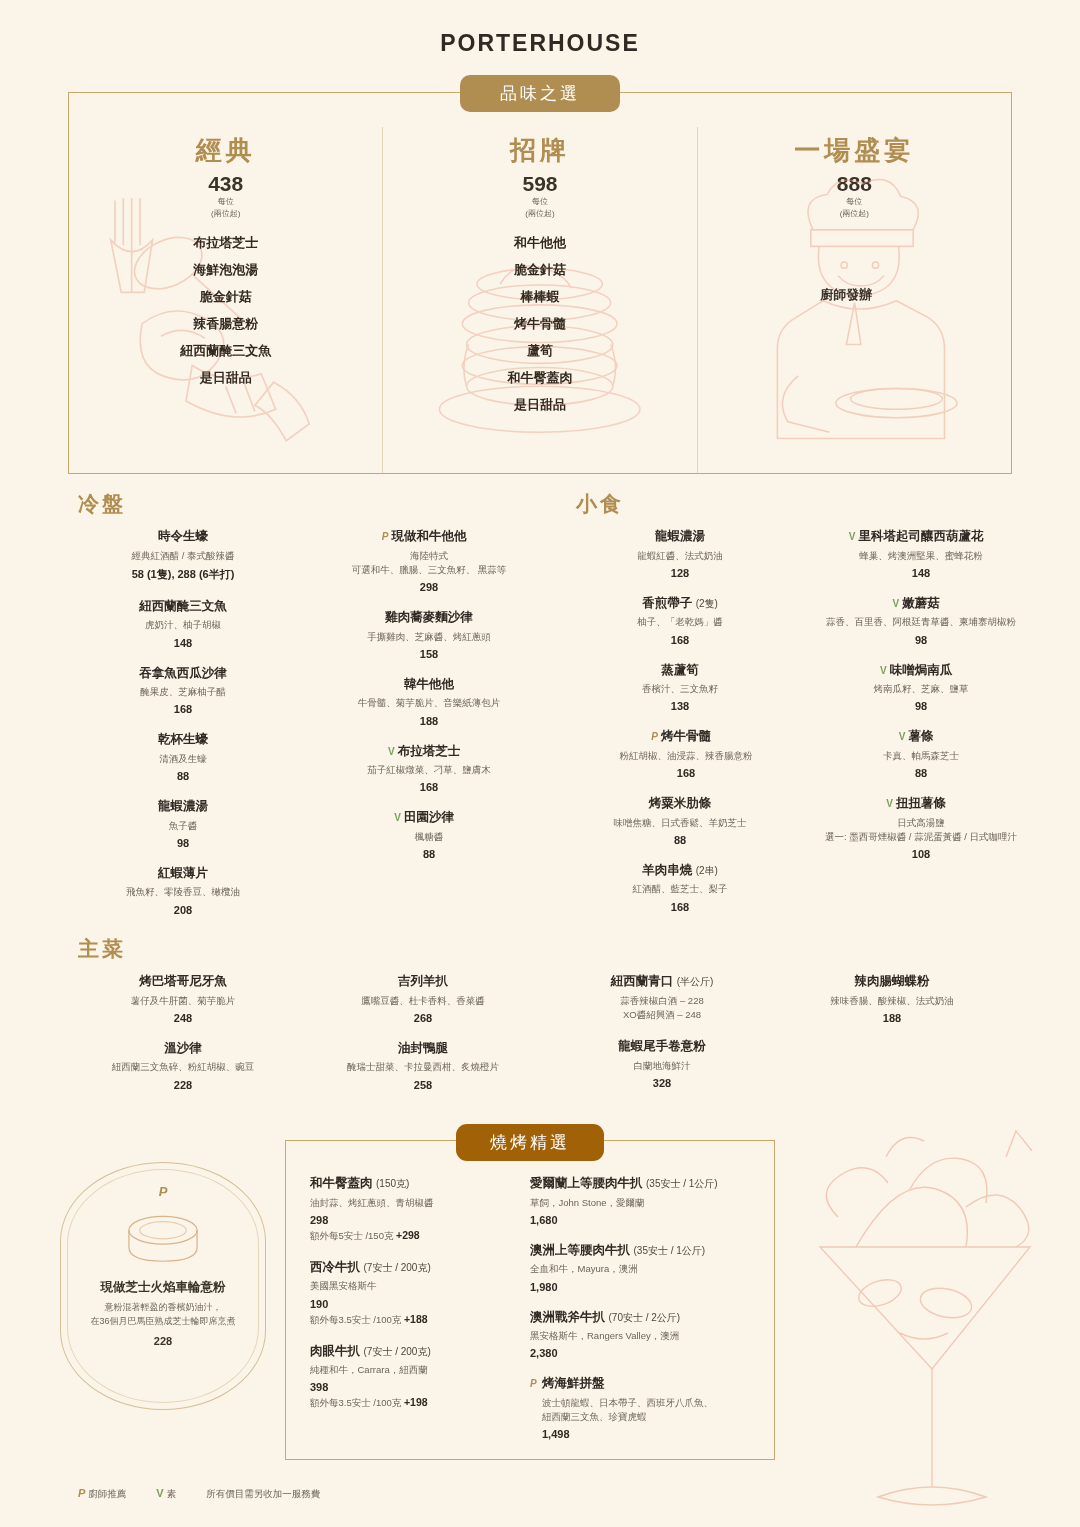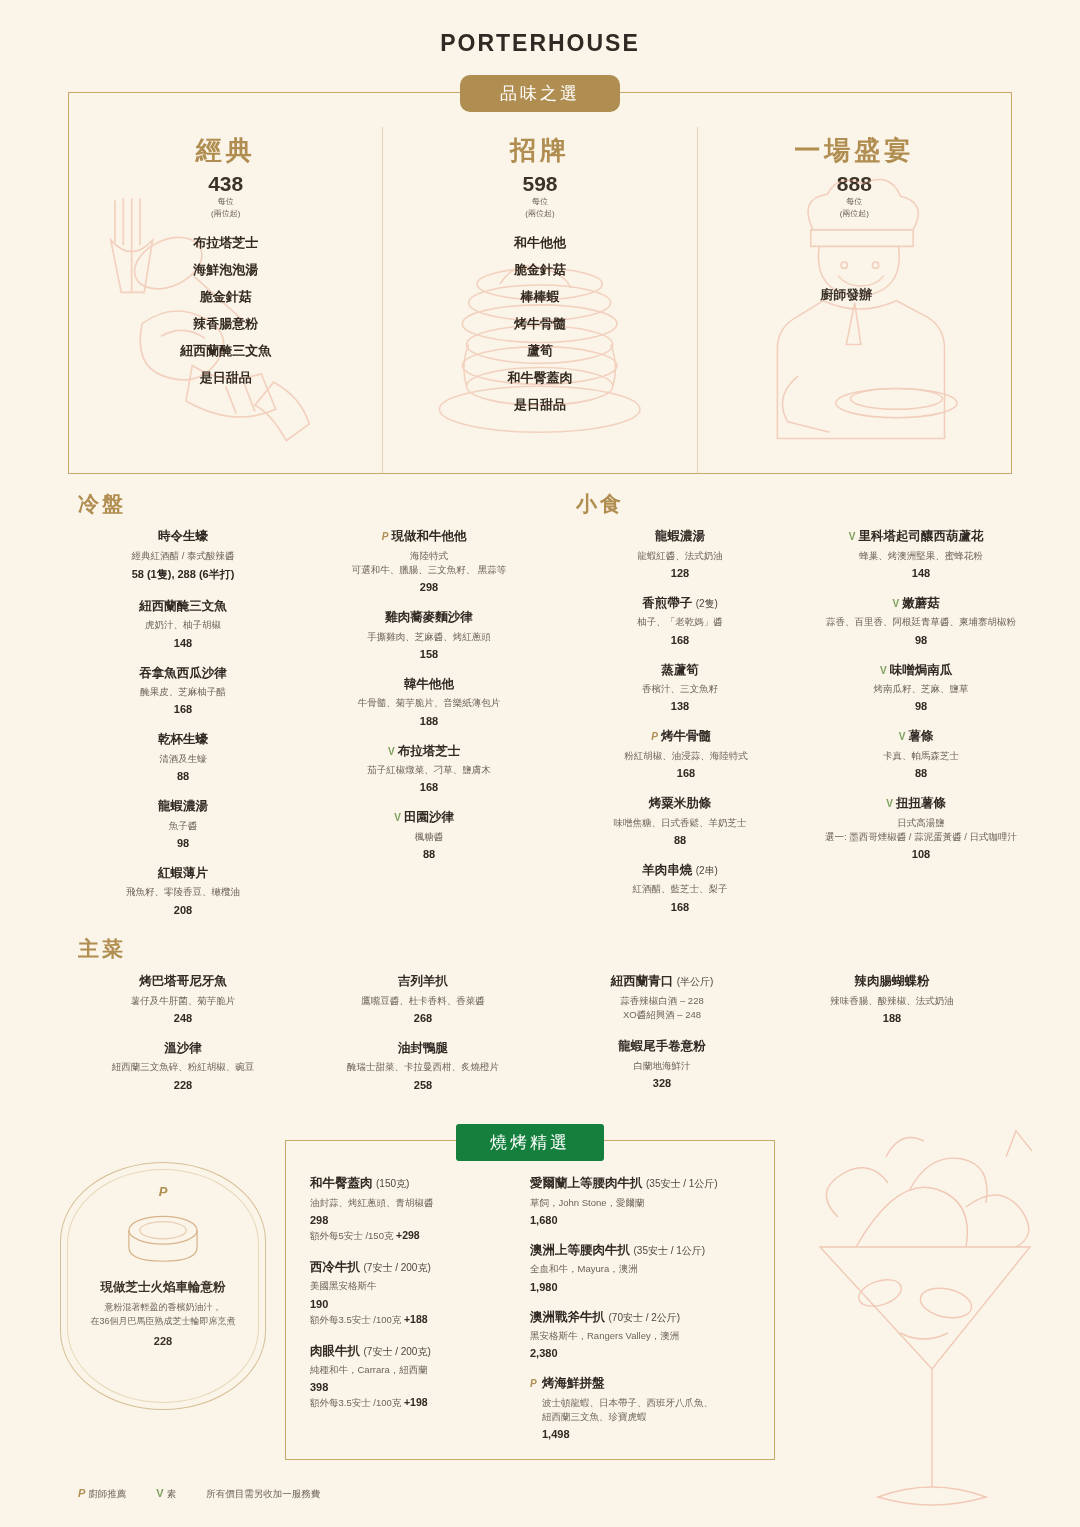--- a/index.html
+++ b/index.html
@@ -69,22 +69,22 @@
   #cold-block { position:absolute; left:78px; top:490px; width:480px; }
   #snack-block { position:absolute; left:576px; top:490px; width:470px; }
   #main-block { position:absolute; left:78px; top:935px; width:950px; }
   
   .grill-panel {
     position:absolute; left:285px; top:1140px; width:490px; height:320px;
     border:1.5px solid #c8a86a; background:rgba(251,244,232,.6);
   }
   .grill-title {
     position:absolute; left:50%; top:-17px; transform:translateX(-50%);
-    background:#15803d; color:#fff; font-size:17px; letter-spacing:3px;
-    padding:7px 34px; border-radius:3px; white-space:nowrap;
+    background:#a16207; color:#fff; font-size:17px; letter-spacing:3px;
+    padding:7px 34px; border-radius:11px; white-space:nowrap;
   }
   .grill-body { display:flex; padding:34px 24px 10px 24px; }
   .grill-col { flex:1; padding-right:14px; }
   .addon { font-size:9.5px; color:#6d6458; margin-top:3px; }
   .addon b { color:#2f2a24; font-size:10.5px; }
   
   .medallion {
     position:absolute; left:60px; top:1162px; width:206px; height:248px;
     text-align:center;
   }
@@ -287,21 +287,21 @@
         <div class="desc">柚子、「老乾媽」醬</div>
         <div class="price">168</div>
       </div>
       <div class="dish">
         <div class="name">蒸蘆筍</div>
         <div class="desc">香檳汁、三文魚籽</div>
         <div class="price">138</div>
       </div>
       <div class="dish has-mark">
         <div class="name"><span class="mark p">P</span><span>烤牛骨髓</span></div>
-        <div class="desc">粉紅胡椒、油浸蒜、海陸特式</div>
+        <div class="desc">粉紅胡椒、油浸蒜、辣香腸意粉</div>
         <div class="price">168</div>
       </div>
       <div class="dish">
         <div class="name">烤粟米肋條</div>
         <div class="desc">味噌焦糖、日式香鬆、羊奶芝士</div>
         <div class="price">88</div>
       </div>
       <div class="dish">
         <div class="name"><span>羊肉串燒</span> <span class="qty">(2串)</span></div>
         <div class="desc">紅酒醋、藍芝士、梨子</div>

